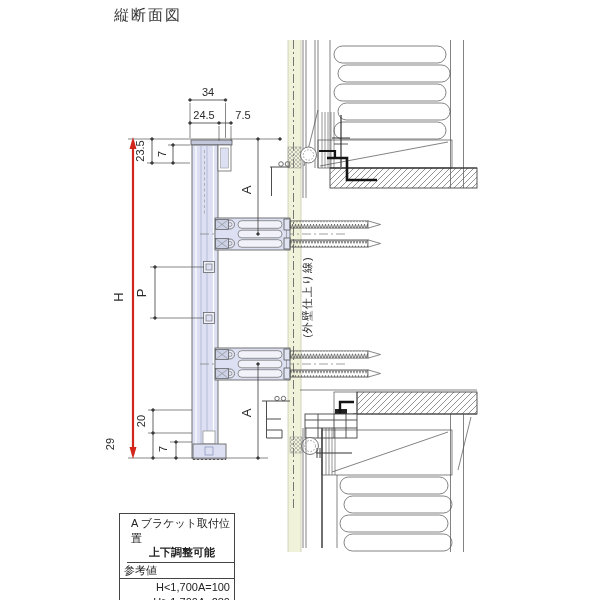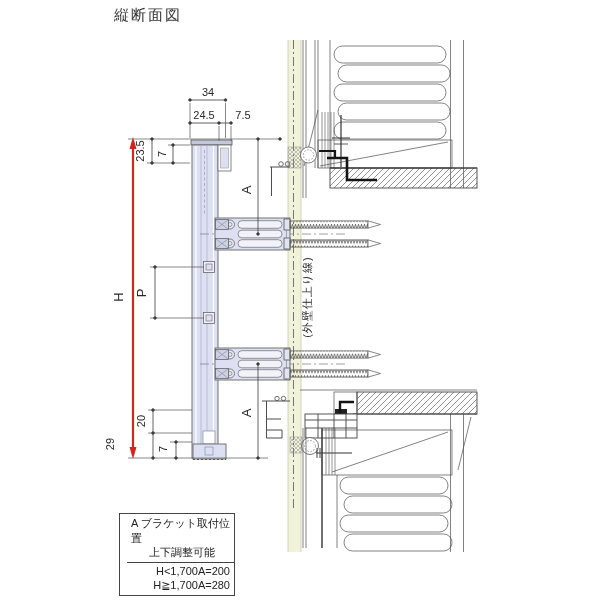--- a/index.html
+++ b/index.html
@@ -7,21 +7,21 @@
           font-family:"Liberation Sans",sans-serif;}
   .title{position:absolute;left:114px;top:6px;font-size:15px;letter-spacing:2px;color:#333;}
   svg{position:absolute;left:0;top:0;}
   svg text{font-family:"Liberation Sans",sans-serif;fill:#2a2a2a;}
   .dim{font-size:11px;}
   .dimL{font-size:13px;}
   .jp{font-size:11px;letter-spacing:1px;}
   .note-table{position:absolute;left:119px;top:513px;width:114px;border:1.2px solid #444;
               font-size:11px;color:#222;background:#fff;line-height:14.5px;}
   .nt-top{padding:2px 3px 2px 4px;border-bottom:1.2px solid #444;margin-left:7px;}
-  .nt-r2{padding-left:18px;}
+  .nt-r2{padding-left:18px;font-weight:bold;}
   .nt-mid{padding:0 3px 1px 4px;border-bottom:1.2px solid #444;}
   .nt-vals{padding:1px 4px 2px;}
   .nt-row{display:flex;justify-content:flex-end;}
 </style>
 </head>
 <body>
 
 <div id="screen">
   <div class="title">縦断面図</div>
 
@@ -293,24 +293,25 @@
   </svg>
 
   <div class="note-table">
     <div class="nt-top">
       <div>
         <span>A</span>
         <span>ブラケット取付位置</span>
       </div>
       <div class="nt-r2">上下調整可能</div>
     </div>
+    <div class="nt-mid">参考値</div>
     <div class="nt-vals">
       <div class="nt-row">
         <span>H&lt;1,700</span>
-        <span>A=200</span>
+        <span>A=100</span>
       </div>
       <div class="nt-row">
         <span>H≧1,700</span>
         <span>A=280</span>
       </div>
     </div>
   </div>
 </div>
 
 </body></html>

